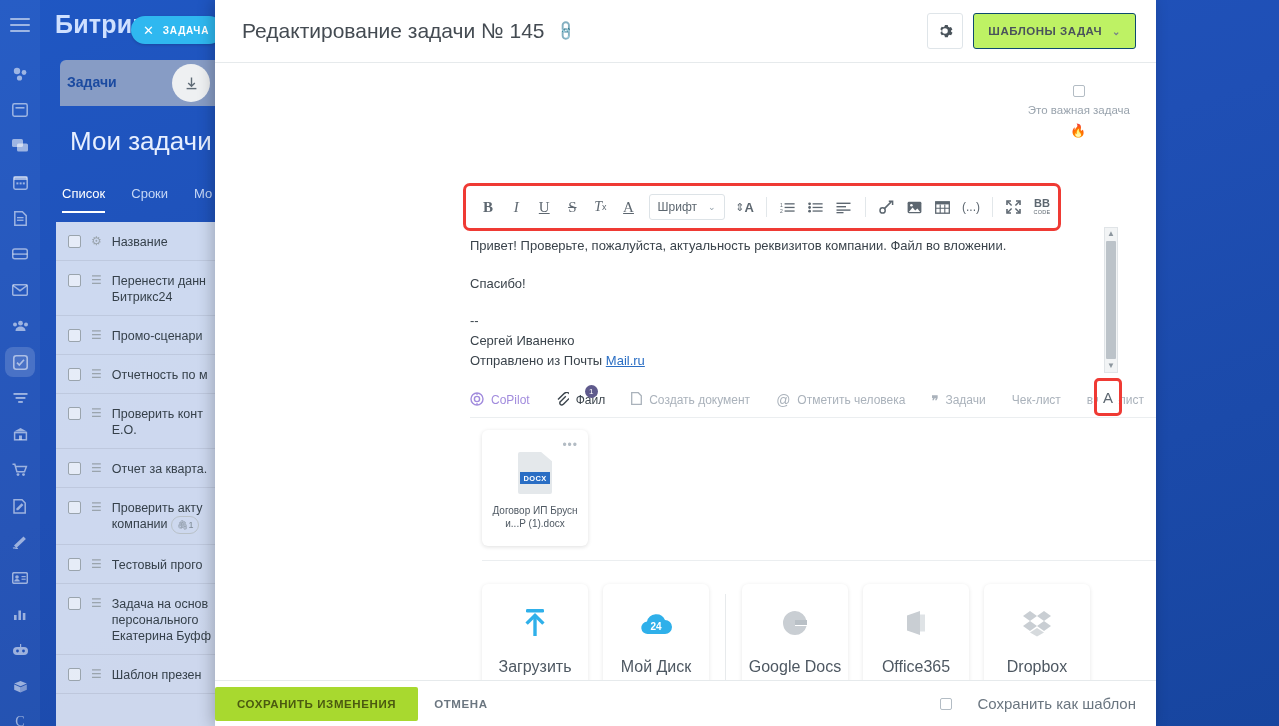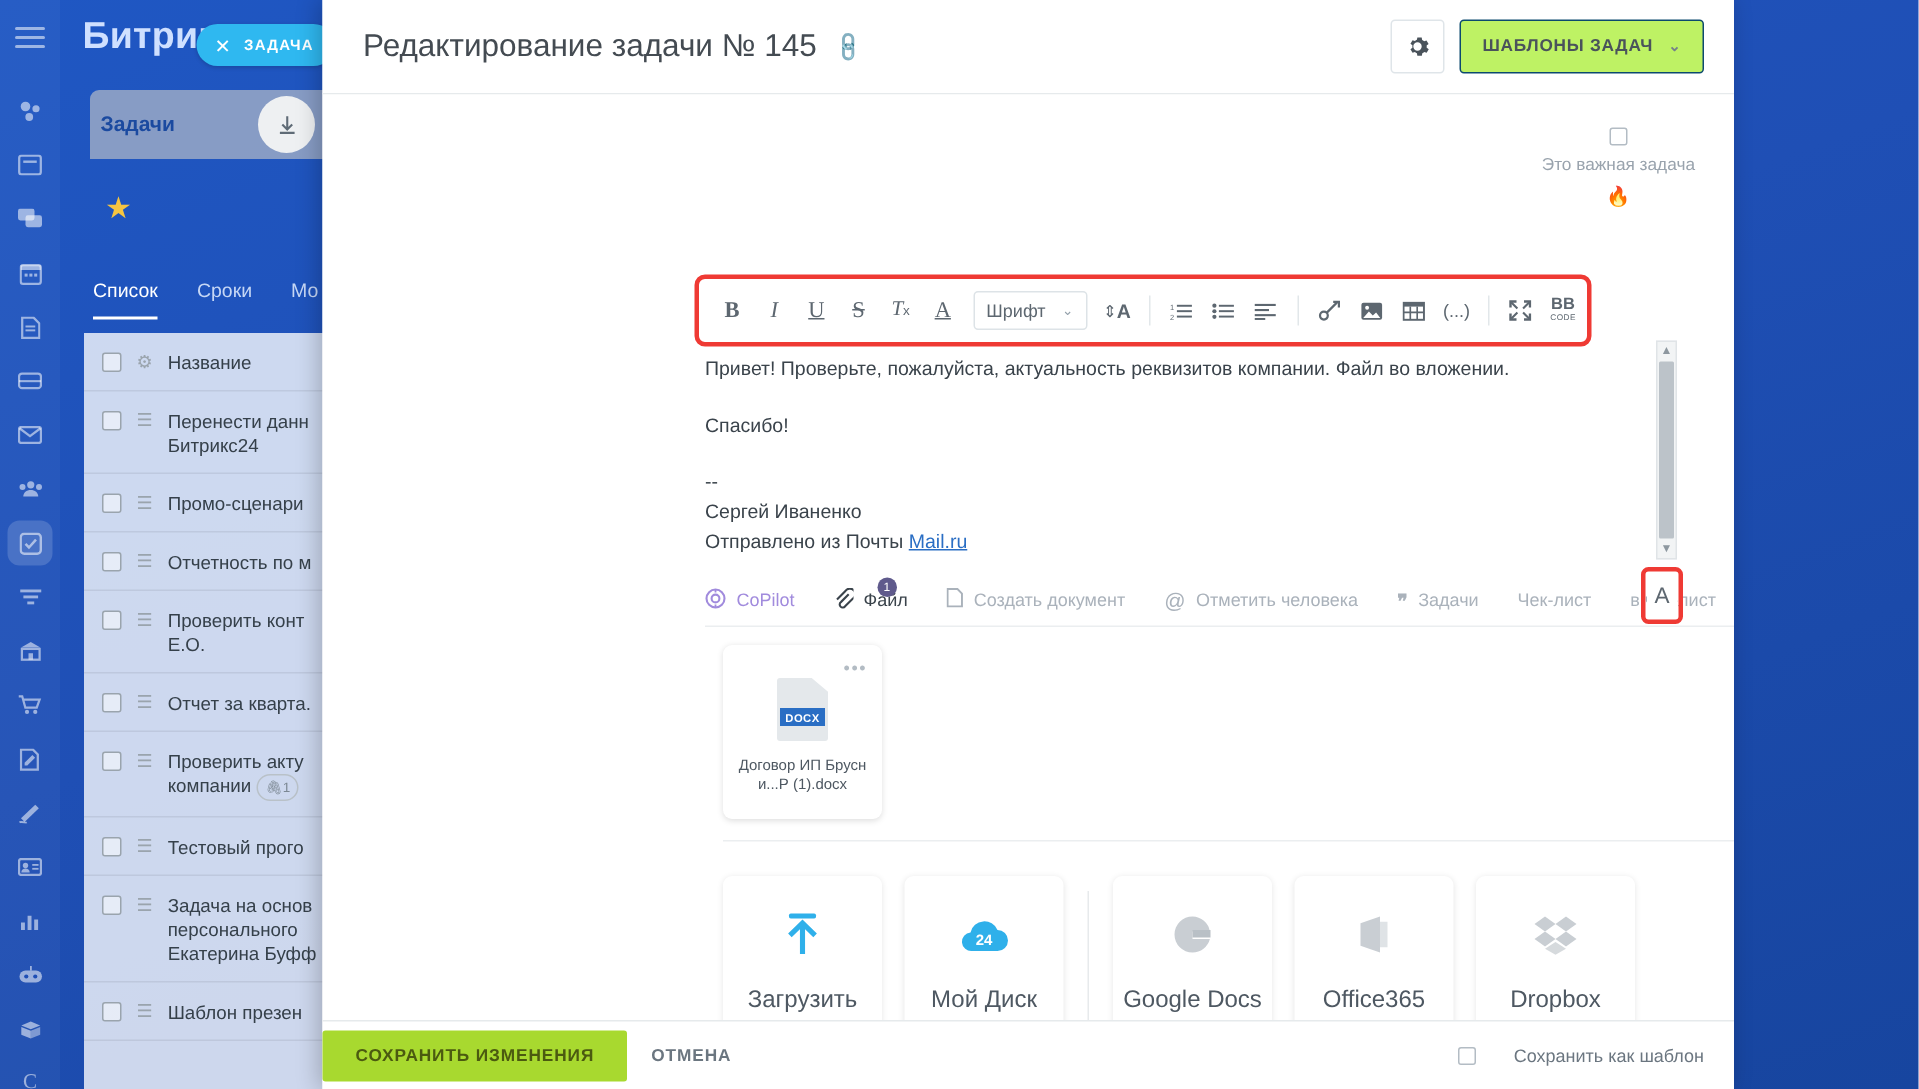--- a/index.html
+++ b/index.html
@@ -249,21 +249,21 @@
   #modal-footer {
     position: relative; height: 46px; flex: none; border-top: 1px solid #e6eaec;
     display:flex; align-items:center; padding: 0 20px 0 0; background:#fff;
   }
   #save-btn {
     margin-left: 0px; height: 34px; background:#a8d92f; color:#4b5a10;
     display:flex; align-items:center; padding: 0 22px; border-radius: 2px;
     font-size: 11.5px; font-weight:700; letter-spacing:.6px;
   }
   #cancel-btn { margin-left: 16px; color:#6b7680; font-size: 11.5px; font-weight:700; letter-spacing:.6px; }
-  #save-template { margin-left:auto; display:flex; align-items:center; gap:25px; color:#6b7680; font-size: 12px; }
+  #save-template { margin-left:auto; display:flex; align-items:center; gap:25px; color:#6b7680; font-size: 15px; }
   #save-template .cb { width:12px; height:12px; border:1px solid #b3bcc4; border-radius:2px; }
 </style>
 </head>
 <body>
 
 <div id="bg-app">
 
   <div id="icon-rail">
     <div id="rail-hamburger">
         <i></i>
@@ -414,20 +414,21 @@
     <div id="bx-tab-label">Задачи</div>
     <div id="bx-tab-round">
       <svg width="15" height="15" viewBox="0 0 15 15">
           <path d="M7.5 1.5v8.6M4.2 7l3.3 3.3L10.8 7" fill="none" stroke="currentColor" stroke-width="1.4"></path>
           <path d="M2.6 12.6h9.8" stroke="currentColor" stroke-width="1.4"></path>
         </svg>
     </div>
   </div>
 
   <div id="bx-heading">
+    <span>Мои задачи</span>
     <span class="star">★</span>
   </div>
 
   <div id="bx-subtabs">
     <span class="sel">Список</span>
     <span>Сроки</span>
     <span>Мо</span>
   </div>
 
   <div id="bx-tasklist">

